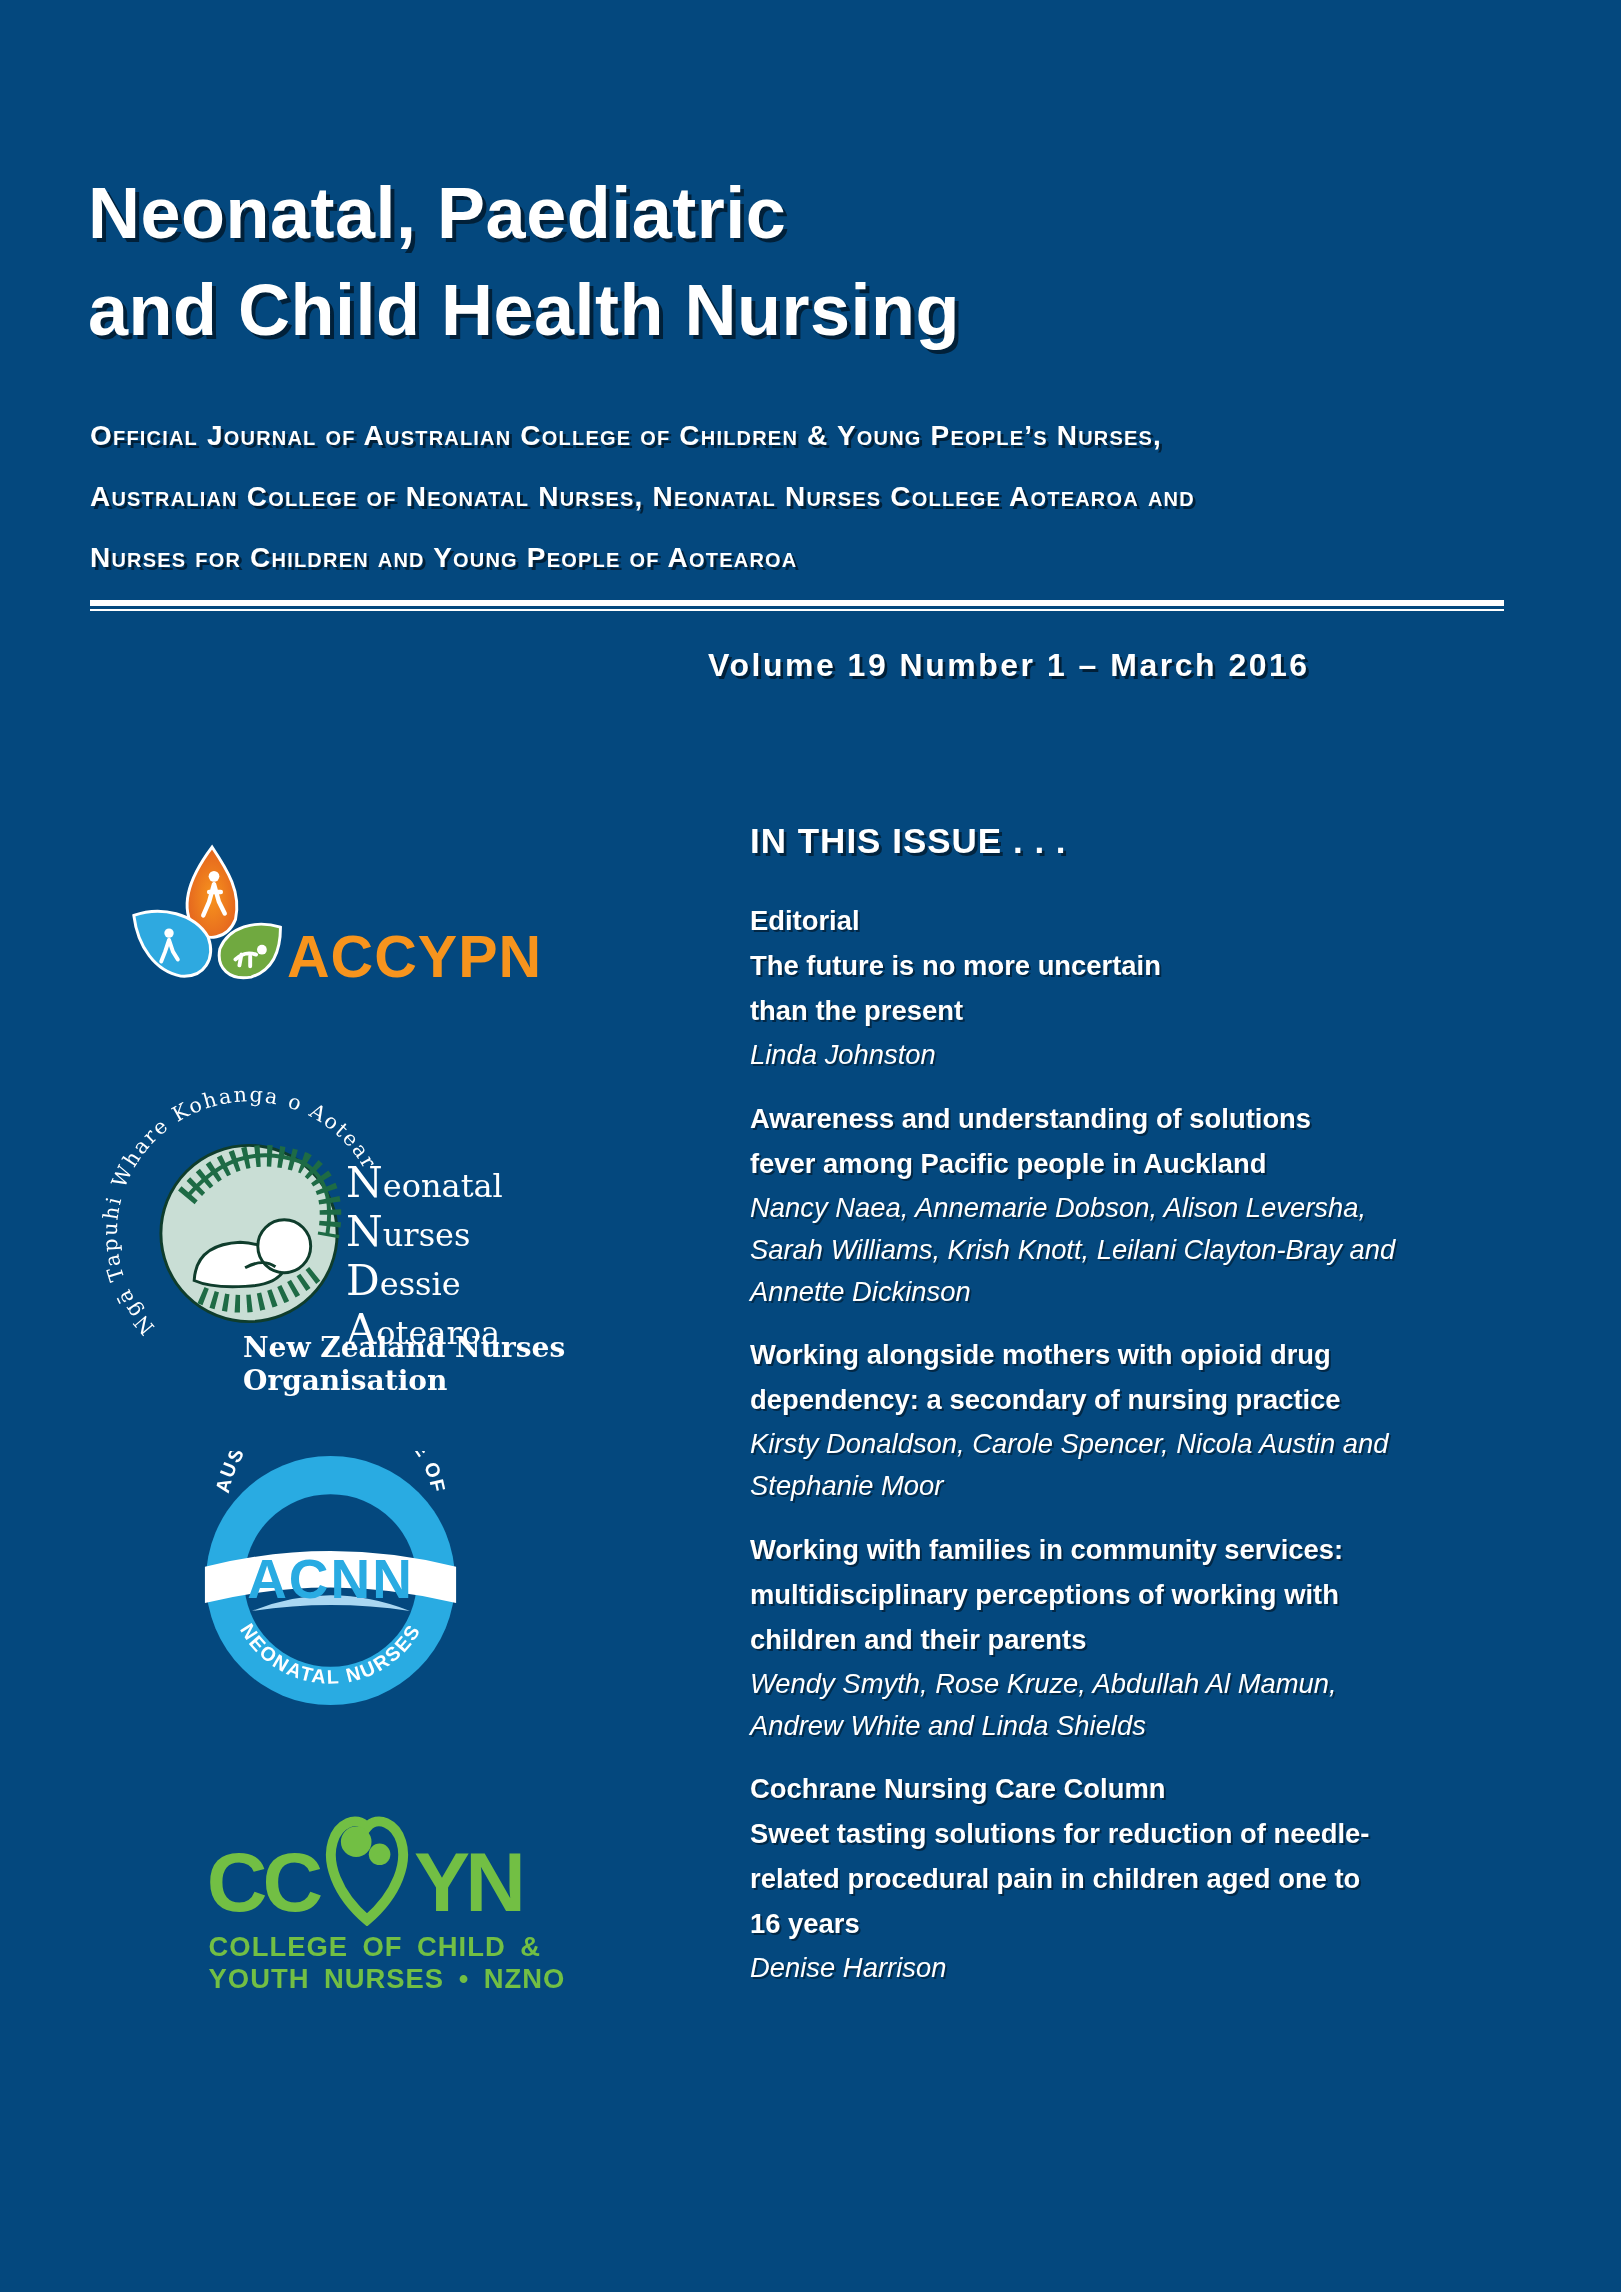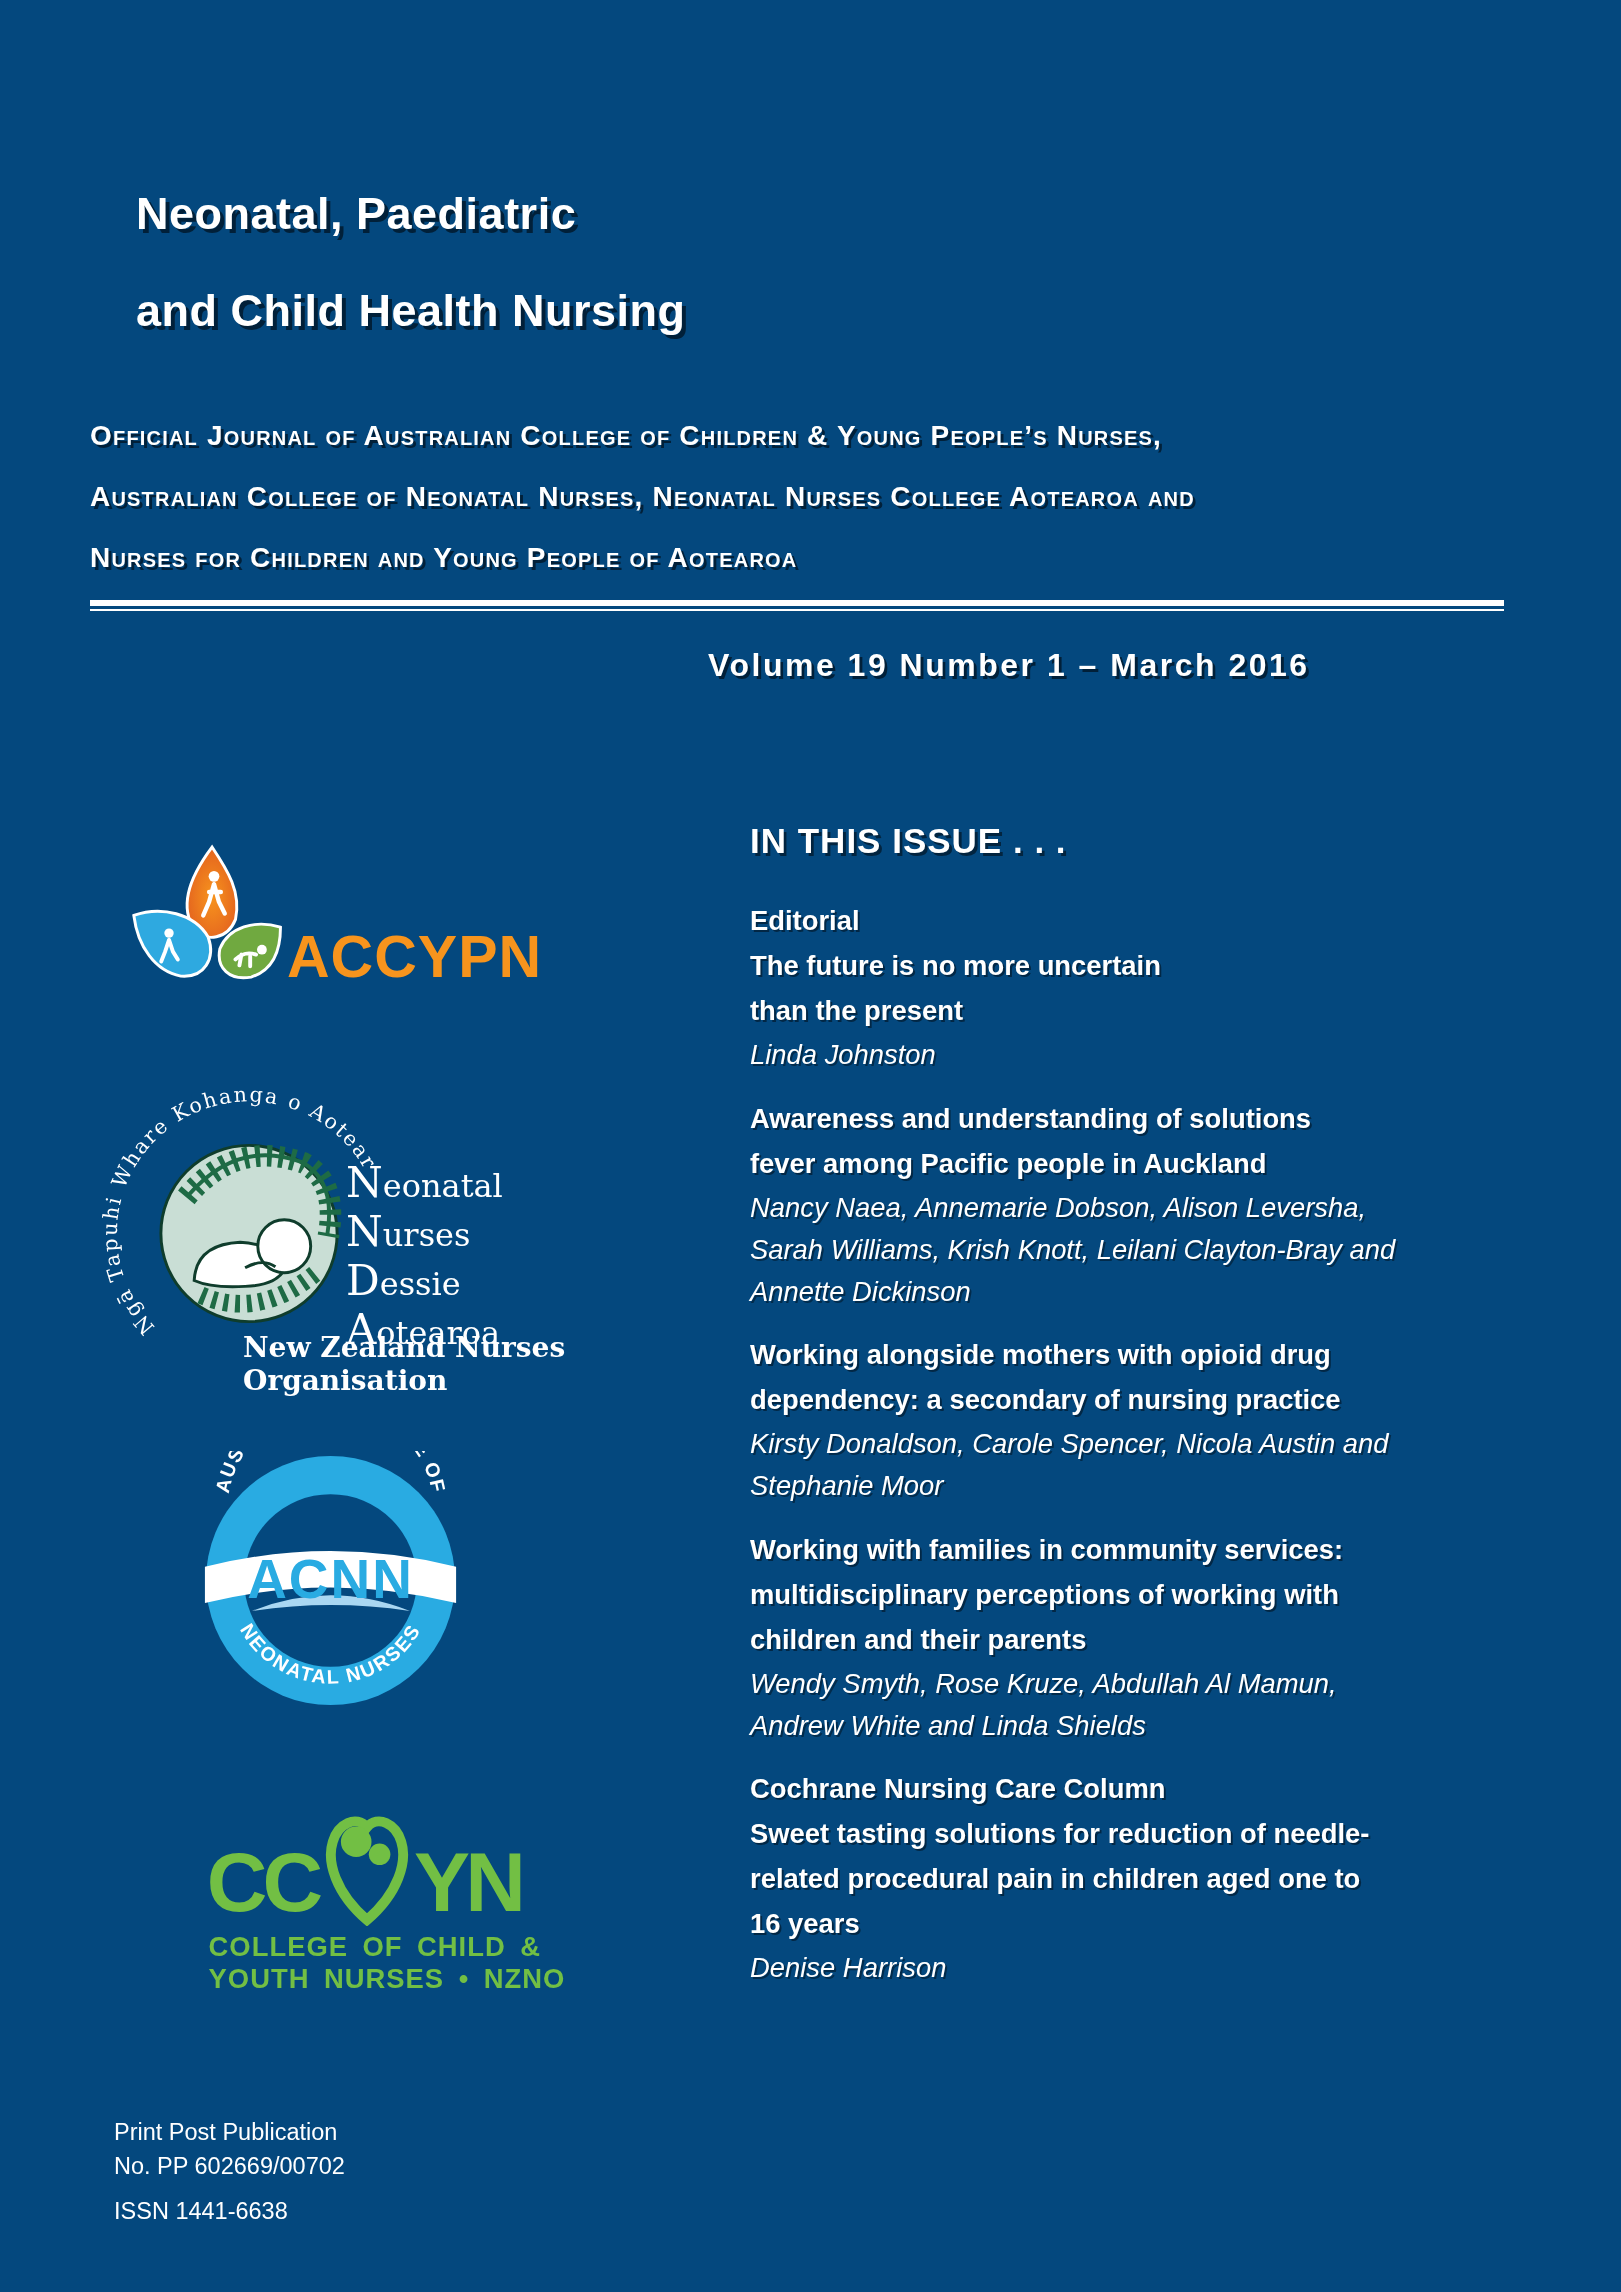--- a/index.html
+++ b/index.html
@@ -1,20 +1,20 @@
 <!DOCTYPE html>
 <html><head>
 <meta charset="utf-8">
 <style>
   html,body{margin:0;padding:0;background:#04487E;}
   #page{position:relative;width:1621px;height:2293px;background:#04487E;overflow:hidden;
         font-family:"Liberation Sans",sans-serif;color:#fff;}
   
-  .title{position:absolute;left:88px;top:165px;font-size:45px;font-weight:bold;line-height:97px;
-         color:#fff;text-shadow:3.9px 3.9px 0 rgba(0,0,0,0.55);letter-spacing:0.5px;margin-left:48px;}
+  .title{position:absolute;left:88px;top:165px;font-size:72px;font-weight:bold;line-height:97px;
+         color:#fff;text-shadow:3.9px 3.9px 0 rgba(0,0,0,0.55);letter-spacing:0.5px;}
   .subtitle{position:absolute;left:90px;top:405px;font-size:28px;font-weight:bold;line-height:61px;
             font-variant:small-caps;letter-spacing:1.2px;text-shadow:2.9px 2.9px 0 rgba(0,0,0,0.55);}
   .rule{position:absolute;left:90px;top:600px;width:1414px;height:2.9px;
         border-top:6.9px solid #fff;border-bottom:2px solid #fff;}
   .issue{position:absolute;left:708px;top:647px;font-size:32px;font-weight:bold;letter-spacing:2.5px;
          text-shadow:2.9px 2.9px 0 rgba(0,0,0,0.55);}
   
   .toc-heading{position:absolute;left:750px;top:821px;font-size:35px;font-weight:bold;letter-spacing:1px;
                text-shadow:2.9px 2.9px 0 rgba(0,0,0,0.5);}
   .articles{position:absolute;left:750px;top:898px;width:843px;}
@@ -184,20 +184,15 @@
     </div>
     <div class="article">
       <div class="art-sec">Cochrane Nursing Care Column</div>
       <div class="art-title">Sweet tasting solutions for reduction of needle-
 related procedural pain in children aged one to
 16 years</div>
       <div class="art-authors">Denise Harrison</div>
     </div>
   </div>
 
-  <div class="footer">
-    <div>Print Post Publication</div>
-    <div>No. PP 602669/00702</div>
-    <div class="issn">ISSN 1441-6638</div>
-  </div>
 
 </div>
 
 
 </body></html>

